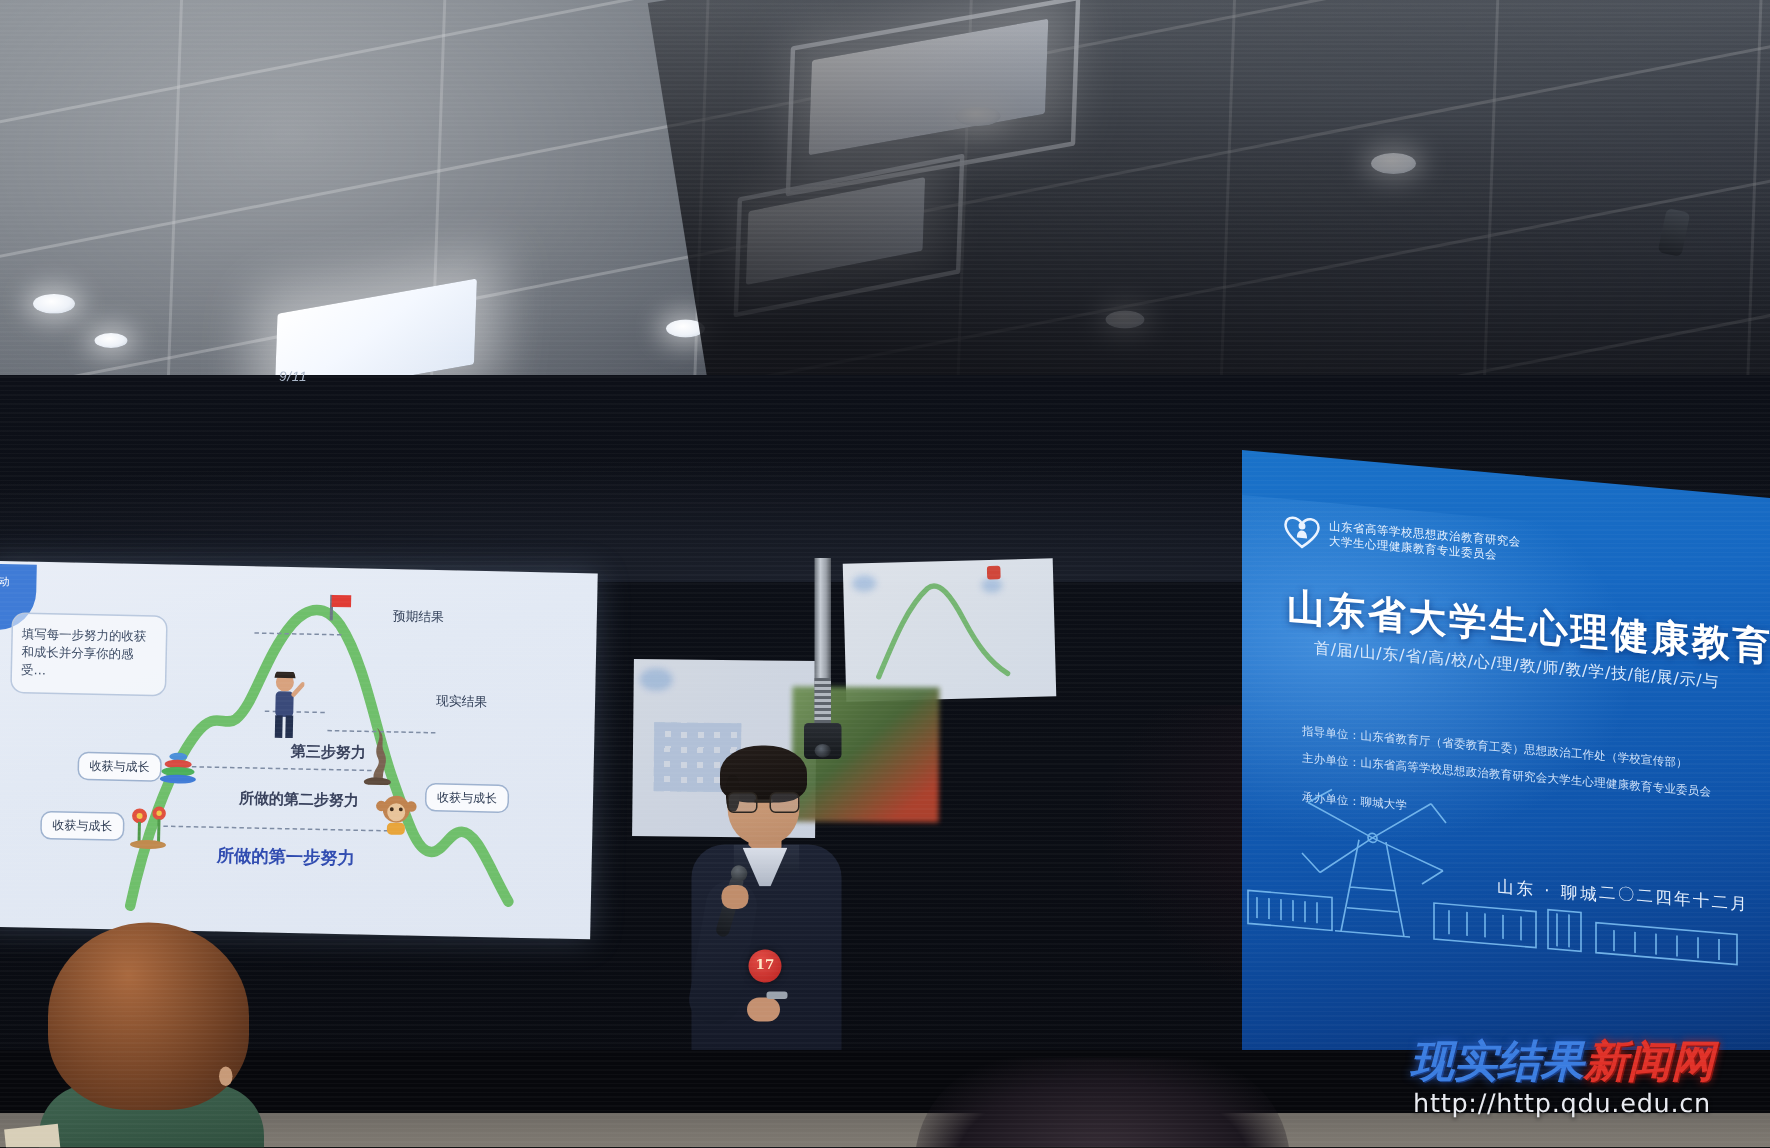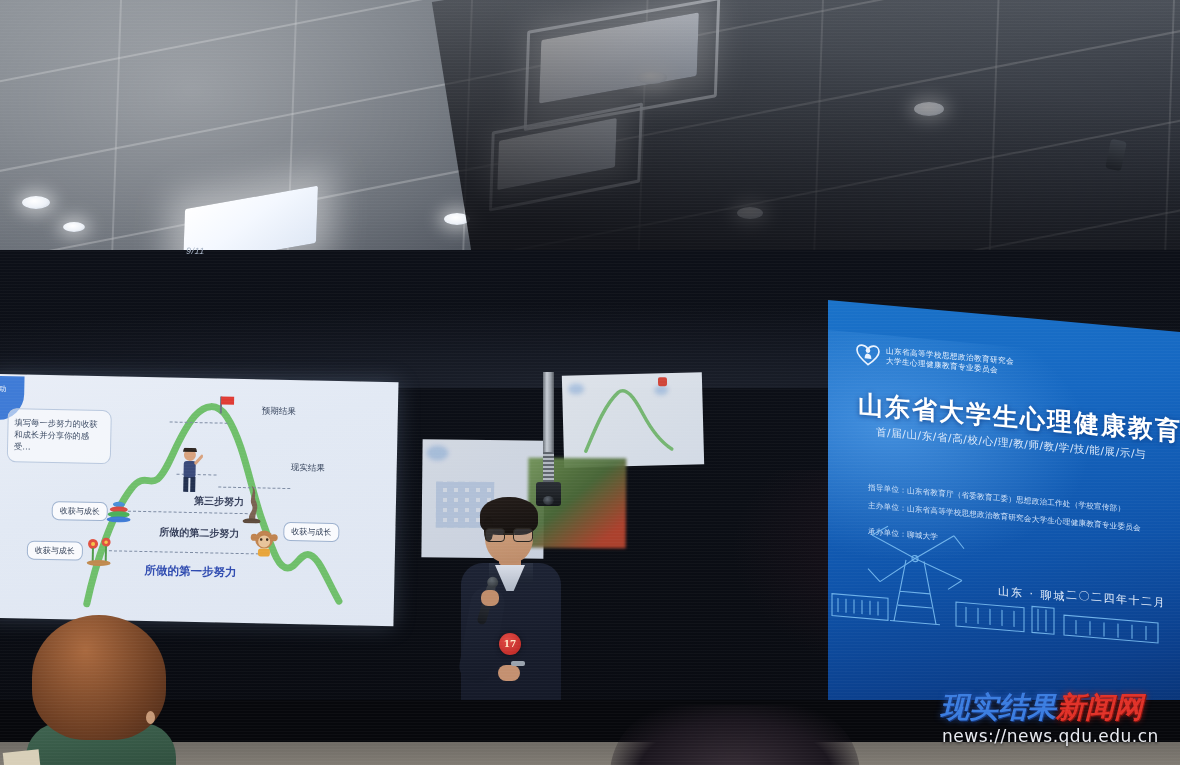--- a/index.html
+++ b/index.html
@@ -388,17 +388,17 @@
     <div class="aud-hair"></div>
     <div class="aud-ear"></div>
     <div class="aud-paper"></div>
   </div>
   <div class="aud-right"></div>
 
   <div class="wm">
     <div class="wm-line1">
       <span class="wm-cn">现实结果</span><span class="wm-red">新闻网</span>
     </div>
-    <div class="wm-url">news://news.qdu.edu.cn</div>
+    <div class="wm-url">http://http.qdu.edu.cn</div>
   </div>
 
   <div class="noise"></div>
 </div>
 
 </body></html>

